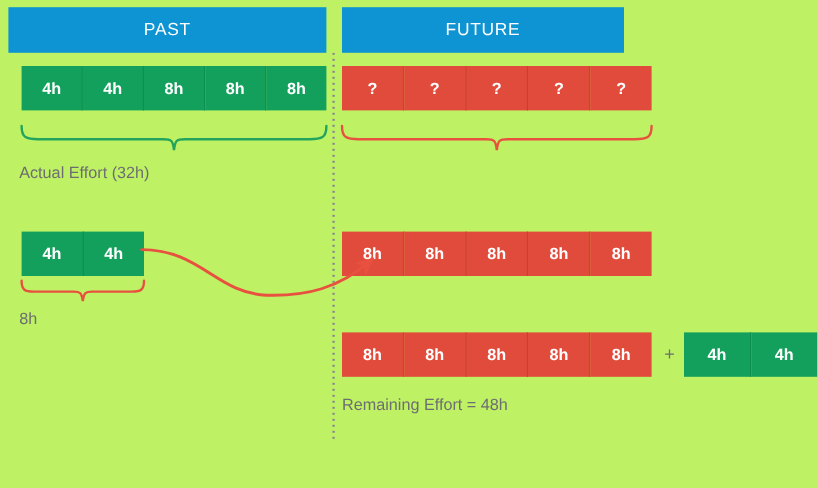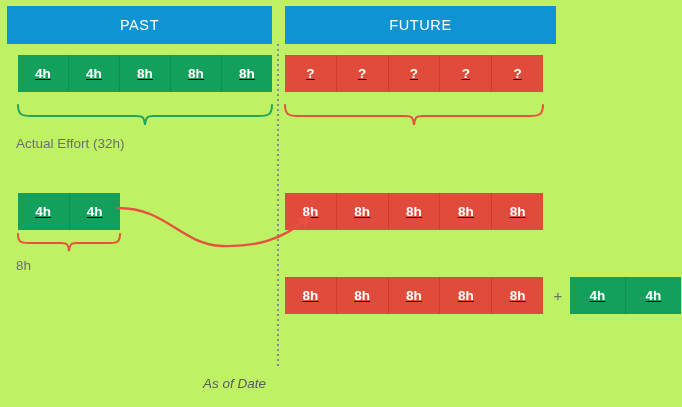--- a/index.html
+++ b/index.html
@@ -26,40 +26,39 @@
     align-items: center;
     justify-content: center;
   }
   .band-label {
     color: #ffffff;
     font-size: 14.5px;
     letter-spacing: 0.6px;
     font-weight: 400;
   }
   #band-past   { left: 7px;   width: 265px; }
-  #band-future { left: 285px; width: 271px; }
+  #band-future { left: 285px; width: 235px; }
 
   
   #divider {
     position: absolute;
     left: 277px;
     top: 44px;
     width: 2px;
     height: 322px;
     background-image: linear-gradient(to bottom, #8a8a8a 0px, #8a8a8a 2px, rgba(255,255,255,0) 2px, rgba(255,255,255,0) 5px);
     background-size: 2px 5px;
     background-repeat: repeat-y;
   }
 
   
   .strip {
     position: absolute;
     display: flex;
     height: 37px;
-    text-decoration: underline;
   }
   .cell {
     flex: 1 1 0;
     display: flex;
     align-items: center;
     justify-content: center;
     color: #ffffff;
     font-size: 13.5px;
     font-weight: 700;
     box-sizing: border-box;
@@ -197,15 +196,15 @@
     <div class="cell red">8h</div>
   </div>
 
   <div id="plus-sign">+</div>
 
   <div class="strip" id="strip-extra-3">
     <div class="cell green">4h</div>
     <div class="cell green">4h</div>
   </div>
 
-  <div class="caption" id="caption-asofdate">As of Date</div>
+  <div class="caption" id="caption-remaining-total">Remaining Effort = 48h</div>
 
 </div>
 
 </body></html>

